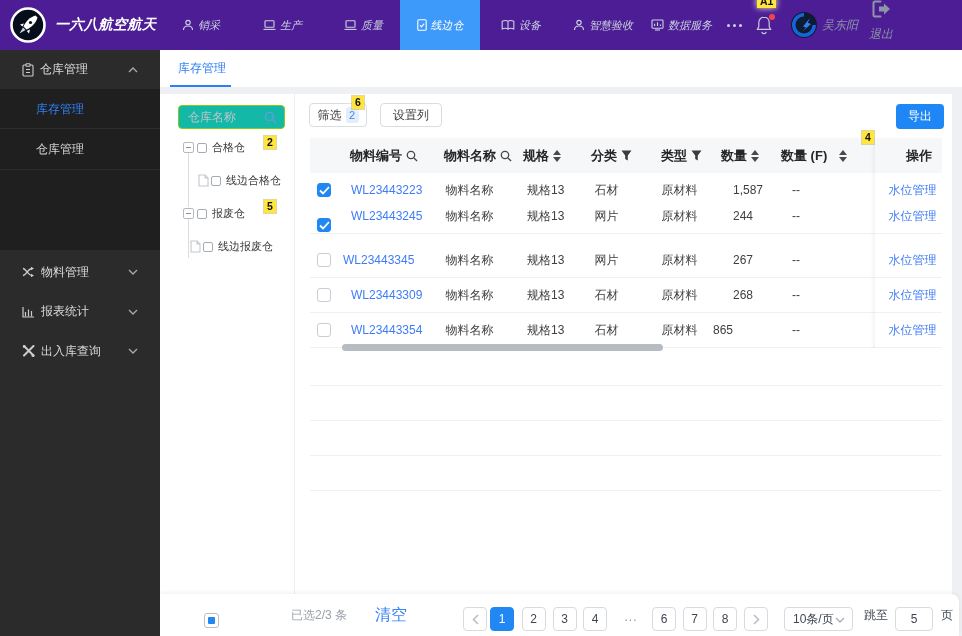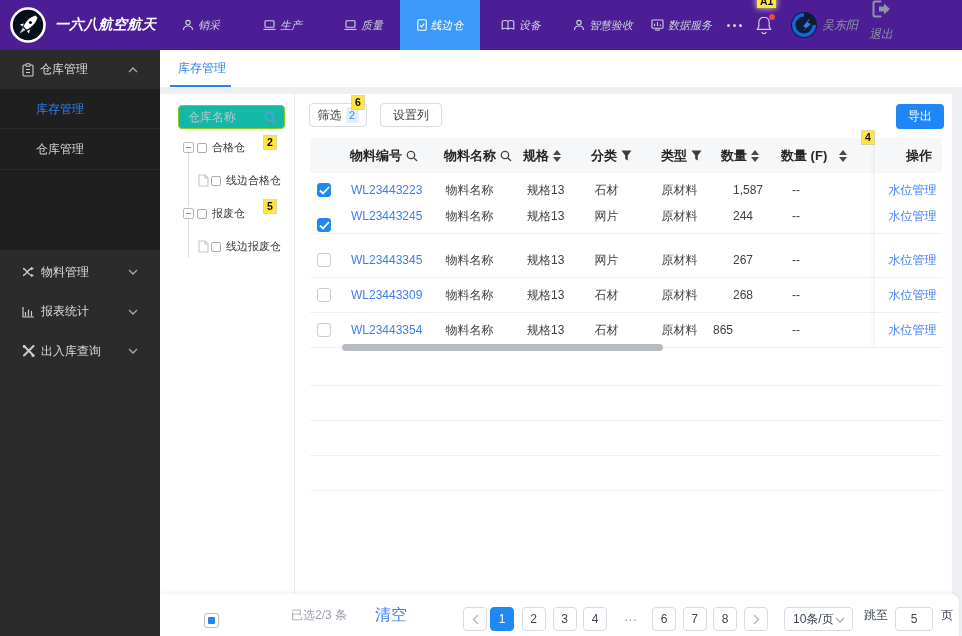--- a/index.html
+++ b/index.html
@@ -47,21 +47,21 @@
   .content { position:absolute; left:160px; top:94px; width:792px; height:500px; background:#ffffff; }
   .vdivider { position:absolute; left:134px; top:0; width:1px; height:500px; background:#ebedf0; }
 
   
   .tree-search { position:absolute; left:18px; top:11px; width:107px; height:24px; border:1px solid #84cc16; border-radius:4px; background:#14b8a6; }
   .tree-search input { position:absolute; left:9px; top:0; width:72px; height:22px; border:none; outline:none; font-size:12px; color:#333; background:transparent; font-family:"Liberation Sans", sans-serif; }
   .tree-search input::placeholder { color:#bfc4cc; }
   .tree-search svg { position:absolute; right:7px; top:5px; }
   .tnode { position:absolute; height:22px; display:flex; align-items:center; font-size:11px; color:#3a3a3a; cursor:pointer; }
   .tn-0 { left:23px; top:42.5px; } .tn-1 { left:38px; top:75.5px; }
-  .tn-2 { left:23px; top:108.5px; } .tn-3 { left:38px; top:141.5px; }
+  .tn-2 { left:23px; top:108.5px; } .tn-3 { left:30px; top:141.5px; }
   .switcher { width:11px; height:11px; border:1px solid #b6bac0; border-radius:2px; background:#fff; position:relative; flex:none; margin-right:3px; cursor:pointer; }
   .switcher::after { content:""; position:absolute; left:2px; top:4px; width:5px; height:1px; background:#8a8f96; }
   .tcheck { width:10px; height:10px; border:1px solid #a6abb3; border-radius:2px; background:#fff; flex:none; margin-right:5px; cursor:pointer; }
   .tnode .fileicon { margin-right:2px; flex:none; }
   .tline { position:absolute; width:1px; background:#d9dce0; left:28px; }
   .tline-1 { top:59px; height:54px; }
   .tline-2 { top:124px; height:40px; }
 
   
   .btn-ghost { position:absolute; height:24px; border:1px solid #d9dce1; border-radius:4px; background:#fff; display:flex; align-items:center; justify-content:center; font-size:12px; color:#3c3c3c; cursor:pointer; }
@@ -392,21 +392,21 @@
         <span class="tcell tlink" style="left:41px">WL23443245</span>
         <span class="tcell" style="left:135.5px">物料名称</span>
         <span class="tcell" style="left:217px">规格13</span>
         <span class="tcell" style="left:284.5px">网片</span>
         <span class="tcell" style="left:351.5px">原材料</span>
         <span class="tcell" style="left:423px">244</span>
         <span class="tcell" style="left:482px">--</span>
         <span class="tcell tlink" style="left:578.5px">水位管理</span>
       </div>
         <div class="trow" style="top: 149px;">
-        <span class="tcell tlink" style="left:41px">WL23443345</span>
+        <span class="tcell tlink" style="left:33px">WL23443345</span>
         <span class="tcell" style="left:135.5px">物料名称</span>
         <span class="tcell" style="left:217px">规格13</span>
         <span class="tcell" style="left:284.5px">网片</span>
         <span class="tcell" style="left:351.5px">原材料</span>
         <span class="tcell" style="left:423px">267</span>
         <span class="tcell" style="left:482px">--</span>
         <span class="tcell tlink" style="left:578.5px">水位管理</span>
       </div>
         <div class="trow" style="top: 184px;">
         <span class="tcell tlink" style="left:41px">WL23443309</span>

